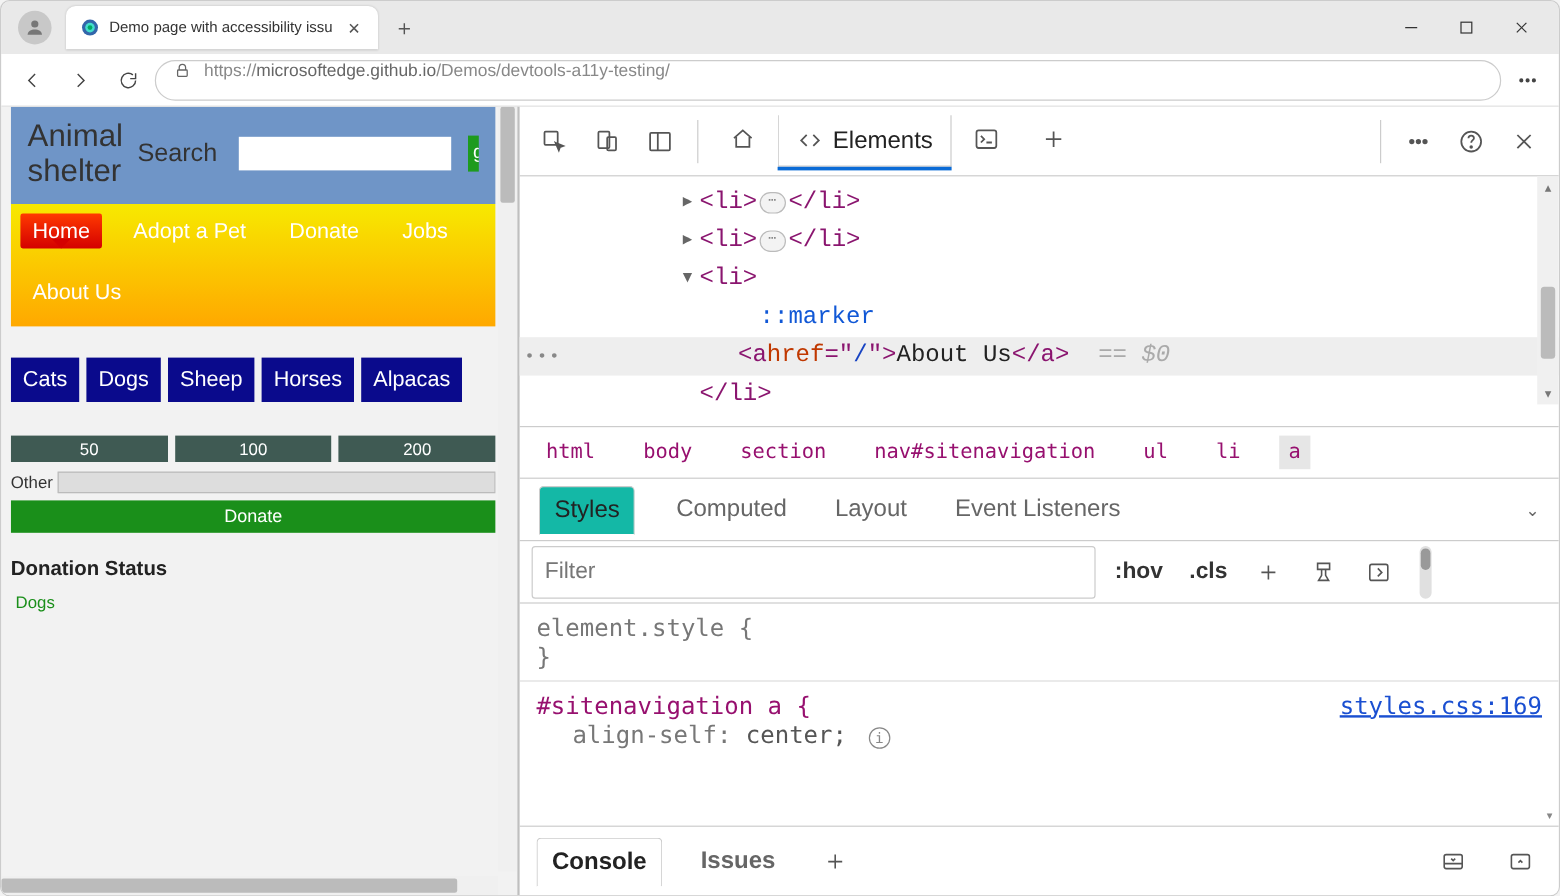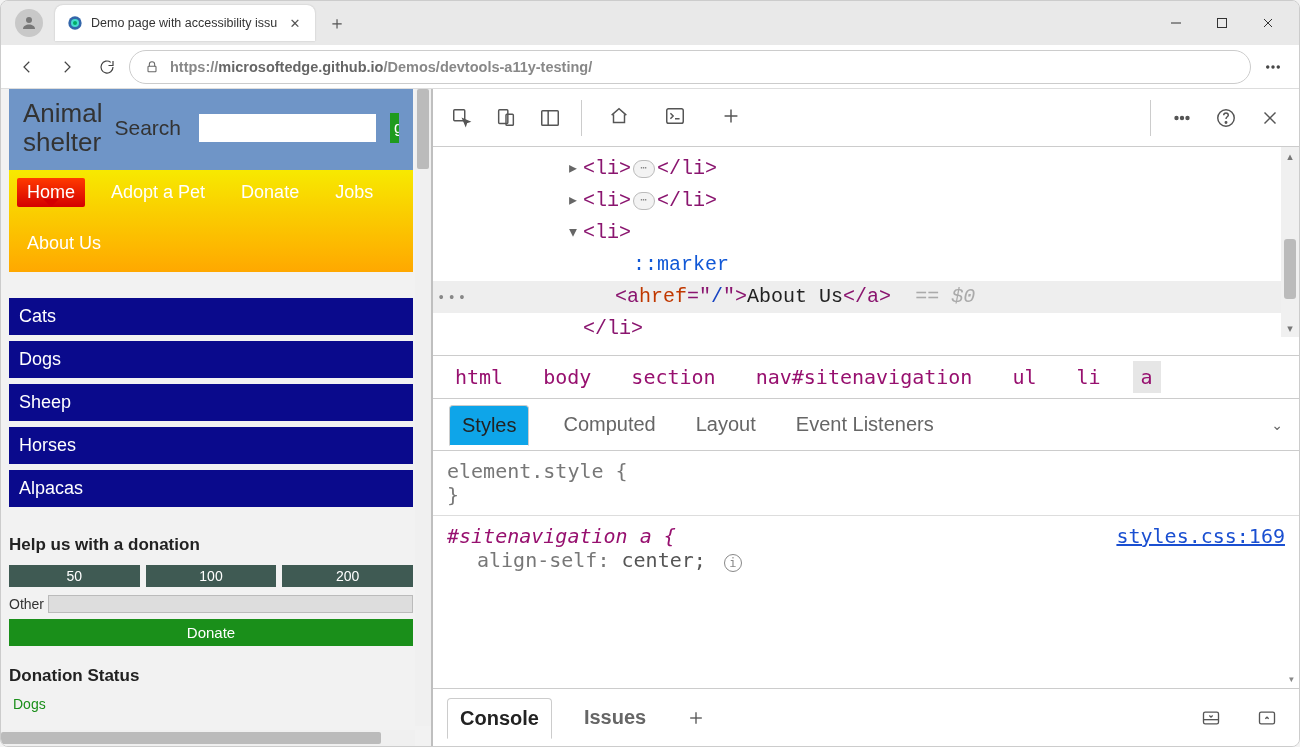--- a/index.html
+++ b/index.html
@@ -14,21 +14,21 @@
   .tab .title { flex: 1; font-size: 12.5px; color: #333; white-space: nowrap; overflow: hidden; text-overflow: ellipsis; }
   .tab .close { width: 16px; height:16px; display:flex; align-items:center; justify-content:center; font-size: 13px; color:#555; }
   .newtab { width: 32px; height: 32px; display:flex; align-items:center; justify-content:center; font-size: 18px; color:#555; margin-left: 6px; border-radius: 4px; }
   .spacer { flex: 1; }
   .winbtn { width: 46px; height: 32px; display:flex; align-items:center; justify-content:center; color:#333; }
   .winbtn svg { width:12px; height:12px; stroke:#333; fill:none; stroke-width:1; }
 
   .toolbar { height: 44px; display: flex; align-items: center; gap: 4px; background: #fff; padding: 0 8px; border-bottom: 1px solid #ddd; }
   .tbtn { width: 36px; height: 36px; display:flex; align-items:center; justify-content:center; border-radius: 4px; color:#444; }
   .tbtn svg { width:18px; height:18px; stroke:#444; fill:none; stroke-width:1.6; }
-  .addrbar { flex: 1; height: 34px; border: 1px solid #ccc; border-radius: 20px; display:flex; align-items:center; padding: 0 14px; gap: 10px; color:#666; background:#fff;font-weight:bold; }
+  .addrbar { flex: 1; height: 34px; border: 1px solid #ccc; border-radius: 20px; display:flex; padding: 0 14px; gap: 10px; color:#666; background:#fff; }
   .addrbar .url { flex:1; font-size: 14.5px; }
   .addrbar .url .dim { color:#888; }
 
   
   .main { display:flex; height: calc(747px - 44px - 44px - 2px); }
   .page-pane { width: 430px; position: relative; overflow: hidden; background:#f2f2f2; }
   .page-scrollbar { position:absolute; right:0; top:0; bottom:20px; width:16px; background:#f0f0f0; }
   .page-scrollbar .thumb { position:absolute; left:2px; right:2px; top:0; height:80px; background:#bbb; border-radius:2px; }
   .page-hscroll { position:absolute; left:0; right:16px; bottom:0; height:16px; background:#f0f0f0; }
   .page-hscroll .thumb { position:absolute; top:2px; bottom:2px; left:0; width:380px; background:#bbb; border-radius:2px; }
@@ -39,21 +39,21 @@
   .pg-search-label { font-size:21px; color:#333; margin-right:6px; }
   .pg-search-input { flex:1; height:28px; background:#fff; border:none; }
   .pg-go { width: 20px; height: 30px; background:#1e9b1e; color:#fff; display:flex; align-items:center; justify-content:center; overflow:hidden; font-size:16px; margin-left:2px; padding-left:8px;}
 
   .pg-nav { background: linear-gradient(#f7e900, #ffa800); padding: 8px 8px 14px; display:flex; flex-wrap:wrap; gap: 22px 16px; }
   .pg-nav a { color:#fff; font-size:18px; padding:4px 10px; display:inline-block; position:relative; }
   .pg-nav a.active { background: linear-gradient(#ff3a00,#d40000); border-radius:2px; }
   .pg-nav a.active::after { content:""; position:absolute; left:50%; bottom:-8px; margin-left:-8px; border:8px solid transparent; border-top-color:#d40000; }
 
   .pg-body { padding: 26px 0 10px; }
-  .pg-list { display:flex; flex-direction:column; gap:6px; margin: 0 0 28px; }
+  .pg-list { display:flex; gap:6px; margin: 0 0 28px; }
   .pg-list .item { background:#0a0a8c; color:#fff; font-size:18px; padding:8px 10px; }
 
   .pg-h3 { font-size:17px; font-weight:700; margin: 6px 0 10px; color:#222; }
   .pg-amounts { display:flex; gap:6px; }
   .pg-amounts .amt { flex:1; text-align:center; background:#3f5a53; color:#fff; padding:3px 0; font-size:14px; }
   .pg-other-row { display:flex; align-items:center; margin-top:8px; gap:4px; }
   .pg-other-row label { font-size:14px; color:#333; }
   .pg-other-row input { flex:1; height:18px; background:#ddd; border:1px solid #bbb; }
   .pg-donate { width:100%; margin-top:6px; background:#1a8f1a; color:#fff; text-align:center; padding:5px 0; font-size:15px; }
   .pg-status { margin-top:10px; font-size:14px; color:#1a8f1a; padding-left:4px; }
@@ -79,40 +79,40 @@
   .tx { color:#222; }
   .mk { color:#1158d6; }
   .row.sel { background:#eee; margin-left:-130px; padding-left:130px; position:relative; }
   .row.sel::before { content:"•••"; position:absolute; left:4px; color:#888; letter-spacing:2px; font-size:14px; top:6px; }
   .eq0 { color:#aaa; font-style: italic; }
   .badge { display:inline-flex; width:22px; height:18px; border:1px solid #bbb; border-radius:10px; align-items:center; justify-content:center; color:#888; font-size:11px; letter-spacing:1px; margin: 0 2px; background:#f3f3f3; }
   .dt-vscroll { position:absolute; right:0; top:0; width:18px; height:190px; background:#f0f0f0; }
   .dt-vscroll .up, .dt-vscroll .dn { height:18px; display:flex; align-items:center; justify-content:center; color:#777; font-size:11px; }
   .dt-vscroll .thumb { position:absolute; left:3px; right:3px; top:92px; height:60px; background:#bbb; border-radius:3px; }
 
-  .breadcrumb { height:44px; border-top:1px solid #ccc; border-bottom:1px solid #ccc; display:flex; align-items:center; gap:24px; padding:0 14px; font-family: Consolas, monospace; font-size:20px; color:#97106f; }
+  .breadcrumb { height:44px; border-top:1px solid #ccc; border-bottom:1px solid #ccc; display:flex; align-items:center; gap:24px; padding:0 14px; font-family: Consolas, monospace; font-size:17px; color:#97106f; }
   .breadcrumb .crumb { padding:4px 8px; }
   .breadcrumb .crumb.active { background:#e6e6e6; color:#97106f; }
 
   .dt-styles { flex:1; display:flex; flex-direction:column; min-height:0; }
   .st-tabs { height:52px; display:flex; align-items:center; gap:28px; padding: 0 16px; border-bottom:1px solid #ccc; position:relative; }
   .st-tab { font-size:20px; color:#666; padding:6px 6px; display:flex; align-items:center; }
-  .st-tab.active { color:#222; background:#0ea5e9; border:1px solid #ccc; border-bottom-color:#fff; border-radius:4px 4px 0 0; position:relative; top:1px; padding:8px 12px; }
+  .st-tab.active { color:#222; background:#14b8a6; border:1px solid #ccc; border-bottom-color:#fff; border-radius:4px 4px 0 0; position:relative; top:1px; padding:8px 12px; }
   .st-caret { margin-left:auto; color:#666; }
 
   .st-filterbar { height:52px; display:flex; align-items:center; gap:10px; border-bottom:1px solid #ccc; padding-right:10px; }
   .st-filter { flex:1; height:44px; margin:4px 0 4px 10px; border:1px solid #ccc; border-radius:3px; padding:0 10px; font-size:19px; color:#777; display:flex; align-items:center; max-width:470px; background:#fff; }
   .st-toggle { font-size:19px; font-weight:600; color:#333; padding:4px 6px; }
   .st-ibtn { width:36px; height:36px; display:flex; align-items:center; justify-content:center; }
   .st-ibtn svg { width:20px; height:20px; stroke:#555; fill:none; stroke-width:1.6; }
   .st-track { width:10px; height:44px; background:#e0e0e0; border-radius:5px; margin-left:6px; position:relative; }
   .st-track::before{ content:""; position:absolute; left:1px; right:1px; top:2px; height:18px; background:#999; border-radius:4px; }
 
   .st-rules { flex:1; overflow:hidden; font-family: Consolas, monospace; font-size:20px; padding: 8px 14px; color:#333; position:relative; }
-  .st-rules .sel { color:#97106f;font-style:italic; }
+  .st-rules .sel { color:#97106f; }
   .st-rules .prop { color:#777; }
   .st-rules .valc { color:#555; }
   .st-rules .link { color:#1a4fd1; text-decoration: underline; float:right; }
   .st-rules hr { border:none; border-top:1px solid #ddd; margin:8px -14px; }
   .info-dot { display:inline-flex; width:18px; height:18px; border:1.5px solid #888; border-radius:50%; align-items:center; justify-content:center; font-size:12px; color:#888; margin-left:6px; }
   .st-rules .caretdn { position:absolute; right:4px; bottom:2px; color:#888; font-size:12px; }
 
   .dt-drawer { height:58px; border-top:1px solid #ccc; display:flex; align-items:center; gap:20px; padding:0 14px;font-weight:bold; }
   .dr-tab { font-size:20px; color:#666; padding:8px 12px; }
   .dr-tab.active { color:#222; border:1px solid #ccc; border-bottom-color:#fff; border-radius:4px 4px 0 0; background:#fff; position:relative; top:1px; }
@@ -211,21 +211,20 @@
         <a>About Us</a>
       </div>
       <div class="pg-body">
         <div class="pg-list">
           <div class="item">Cats</div>
           <div class="item">Dogs</div>
           <div class="item">Sheep</div>
           <div class="item">Horses</div>
           <div class="item">Alpacas</div>
         </div>
-        <div class="pg-h3">Help us with a donation</div>
         <div class="pg-amounts">
           <div class="amt">50</div>
           <div class="amt">100</div>
           <div class="amt">200</div>
         </div>
         <div class="pg-other-row">
           <label>Other</label>
           <input style="">
         </div>
         <div class="pg-donate">Donate</div>
@@ -261,20 +260,27 @@
             <line x1="10" y1="4" x2="10" y2="20"></line>
           </svg>
         </div>
       <div class="dt-sep"></div>
       <div class="dt-tab">
           <svg viewBox="0 0 24 24">
             <path d="M4 11l8-7 8 7"></path>
             <path d="M6 10v9h12v-9"></path>
           </svg>
         </div>
+      <div class="dt-tab active">
+        <svg viewBox="0 0 24 24">
+            <polyline points="9 7 4 12 9 17"></polyline>
+            <polyline points="15 7 20 12 15 17"></polyline>
+          </svg>
+        <span>Elements</span>
+      </div>
       <div class="dt-tab">
           <svg viewBox="0 0 24 24">
             <rect x="3" y="4" width="18" height="16" rx="2"></rect>
             <polyline points="7 9 10 12 7 15"></polyline>
             <line x1="12" y1="15" x2="17" y2="15"></line>
           </svg>
         </div>
       <div class="dt-tab">
           <svg viewBox="0 0 24 24">
             <line x1="12" y1="5" x2="12" y2="19"></line>
@@ -351,20 +357,46 @@
     </div>
 
     <div class="dt-styles">
       <div class="st-tabs">
         <div class="st-tab active">Styles</div>
         <div class="st-tab">Computed</div>
         <div class="st-tab">Layout</div>
         <div class="st-tab">Event Listeners</div>
         <div class="st-caret">⌄</div>
       </div>
+      <div class="st-filterbar">
+        <div class="st-filter">
+            <span>Filter</span>
+          </div>
+        <div class="st-toggle">:hov</div>
+        <div class="st-toggle">.cls</div>
+        <div class="st-ibtn">
+            <svg viewBox="0 0 24 24">
+              <line x1="12" y1="5" x2="12" y2="19"></line>
+              <line x1="5" y1="12" x2="19" y2="12"></line>
+            </svg>
+          </div>
+        <div class="st-ibtn">
+            <svg viewBox="0 0 24 24">
+              <path d="M6 3h12v6H6z"></path>
+              <path d="M10 9v6l-3 5h10l-3-5V9"></path>
+            </svg>
+          </div>
+        <div class="st-ibtn">
+            <svg viewBox="0 0 24 24">
+              <rect x="3" y="4" width="18" height="16" rx="2"></rect>
+              <polyline points="11 8 15 12 11 16"></polyline>
+            </svg>
+          </div>
+        <div class="st-track"></div>
+      </div>
       <div class="st-rules">
         <div><span class="prop">element.style {</span></div>
         <div><span class="prop">}</span></div>
         <hr>
         <div>
           <span class="sel">#sitenavigation a {</span>
           <span class="link">styles.css:169</span>
         </div>
         <div style="padding-left:30px">
           <span class="prop"><span>align-self</span>:</span>

